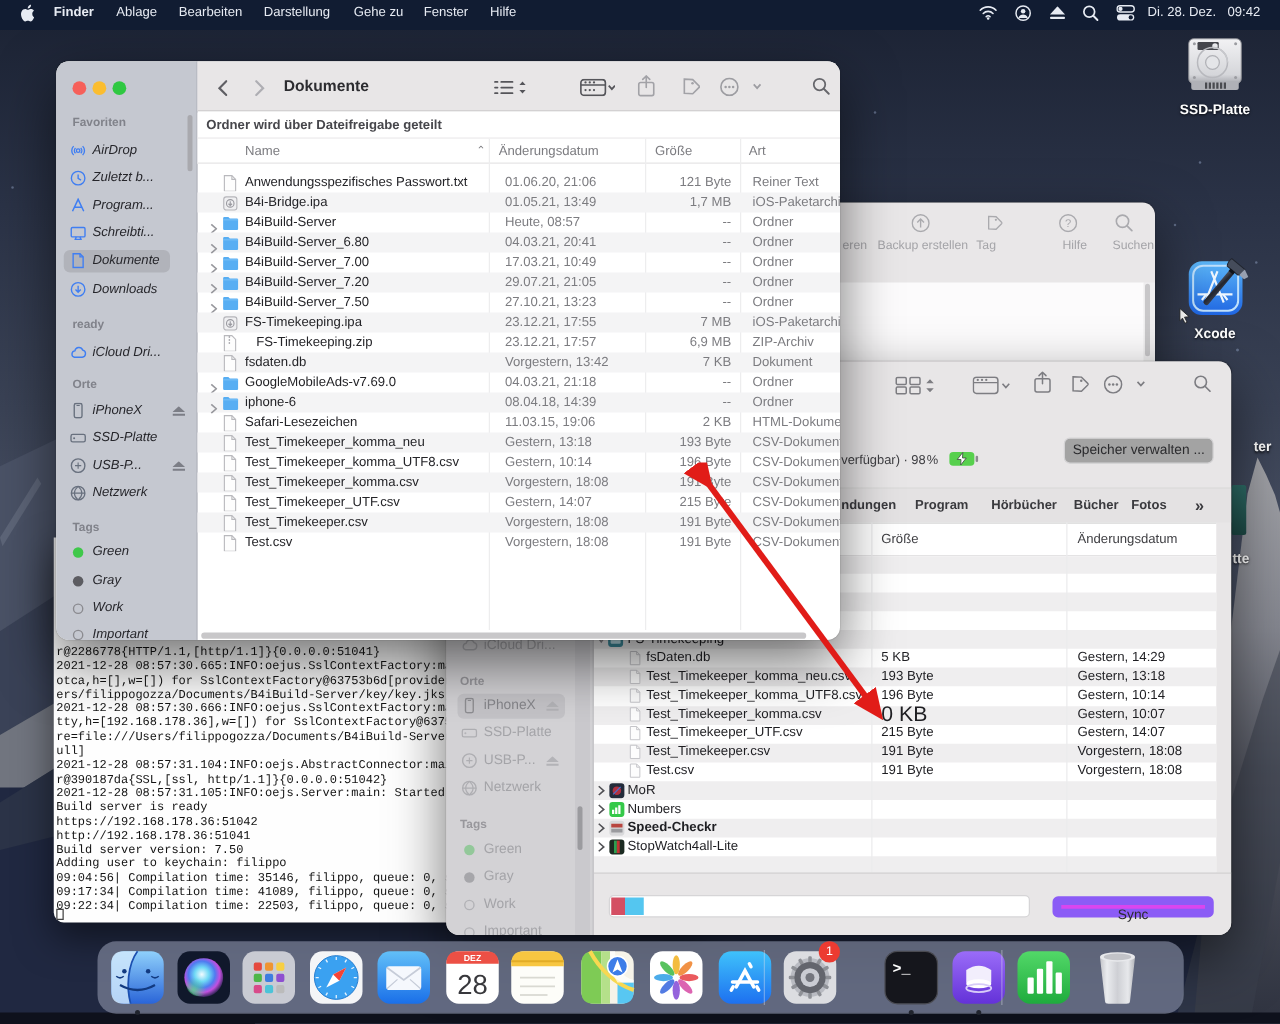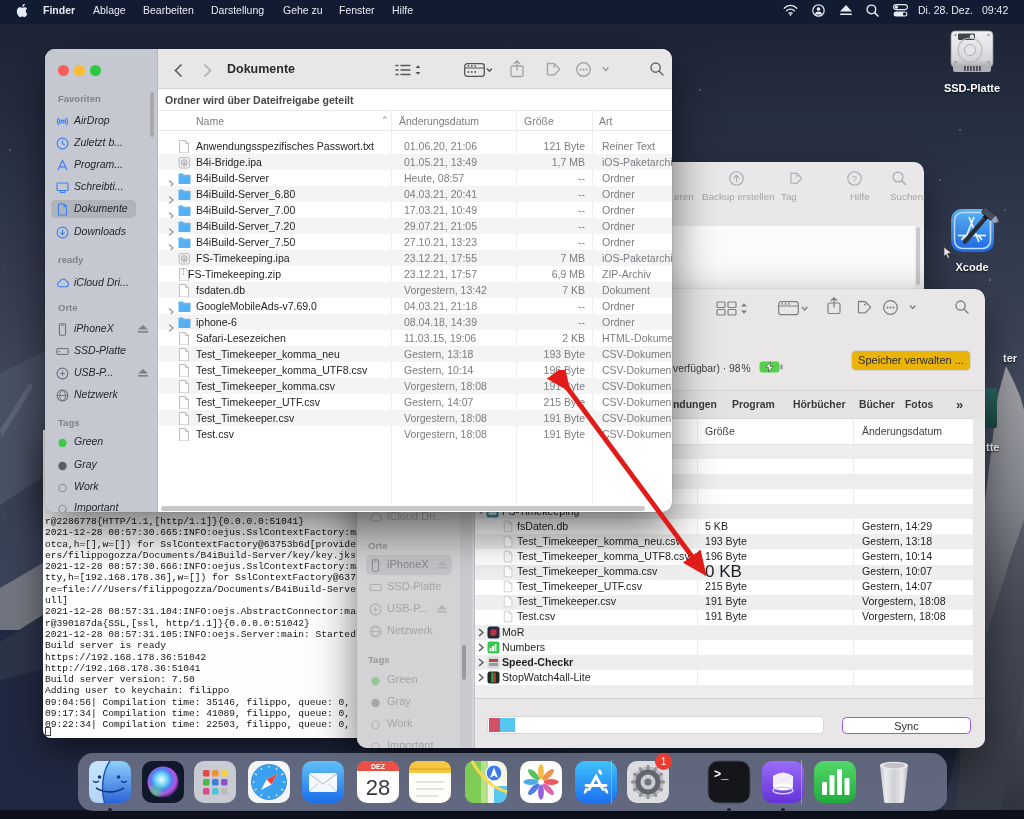--- a/index.html
+++ b/index.html
@@ -218,21 +218,21 @@
       <circle cx="4.5" cy="7.5" r="1" fill="#7d7d82"></circle>
         <circle cx="7.5" cy="7.5" r="1" fill="#7d7d82"></circle>
         <circle cx="10.5" cy="7.5" r="1" fill="#7d7d82"></circle>
       <path d="M27 5.5 l2.7 3 2.7-3" fill="none" stroke="#7d7d82" stroke-width="1.3"></path>
     </svg>
     <svg class="abs" style="left:598px;top:11px" width="14" height="14" viewBox="0 0 14 14">
       <circle cx="5.6" cy="5.6" r="4.6" fill="none" stroke="#7d7d82" stroke-width="1.3"></circle>
       <line x1="9" y1="9" x2="13" y2="13" stroke="#7d7d82" stroke-width="1.4" stroke-linecap="round"></line>
     </svg>
 
-    <div class="abs" style="left:494px;top:61px;width:120px;height:21px;background:#eab308;border:1px solid #d4d3d5;border-radius:5px;font-size:11px;color:#2b2b2e;text-align:center;line-height:19px">Speicher verwalten ...</div>
+    <div class="abs" style="left:494px;top:61px;width:120px;height:21px;background:#a3a3a3;border:1px solid #d4d3d5;border-radius:5px;font-size:11px;color:#2b2b2e;text-align:center;line-height:19px">Speicher verwalten ...</div>
     <div class="abs" style="left:316px;top:73.5px;font-size:10.3px;color:#3e3e42">verfügbar) · 98 %</div>
     <svg class="abs" style="left:402px;top:72px" width="24" height="12" viewBox="0 0 24 12">
       <rect x="0.5" y="0.5" width="20" height="11" rx="3" fill="#57d04d"></rect>
       <rect x="21.5" y="3.5" width="2" height="5" rx="1" fill="#8a8a8e"></rect>
       <path d="M11.2 1 L6.8 6.6 h3 L9.6 11 L14 5.4 h-3 Z" fill="#fff" stroke="#3a3a3c" stroke-width="0.6"></path>
     </svg>
     <div class="abs" style="left:0;top:101px;width:628px;height:1px;background:#d8d7d8"></div>
     <div class="abs" style="left:0;top:102px;width:628px;height:27px;background:#e4e2e3"></div>
 
     <div class="abs" style="left:316px;top:109.5px;font-size:10.4px;font-weight:700;color:#3a3a3e">ndungen</div>
@@ -352,21 +352,21 @@
         </svg>
     <div class="abs" style="left:145px;top:380.8000000000002px;height:15.1px;line-height:15.1px;font-size:10.6px;color:#1e1e22;font-weight:400;white-space:nowrap">StopWatch4all-Lite</div>
         </div>
     <div class="abs" style="left:340px;top:129px;width:1px;height:280px;background:#ececed"></div>
     <div class="abs" style="left:496px;top:129px;width:1px;height:280px;background:#ececed"></div>
 
     <div class="abs" style="left:118px;top:409px;width:510px;height:50px;background:#e8e6e7;border-top:1px solid #d2d1d2"></div>
     <div class="abs" style="left:130px;top:427px;width:337px;height:18px;background:#fff;border:1px solid #d6d5d7;border-radius:4px"></div>
     <div class="abs" style="left:132px;top:429px;width:11px;height:14px;background:#d44f63"></div>
     <div class="abs" style="left:143px;top:429px;width:15px;height:14px;background:#54c6f0"></div>
-    <div class="abs" style="left:485px;top:428px;width:129px;height:17px;background:#ffffff;border:1px solid #8b5cf6;border-radius:4.5px;font-size:11px;color:#2b2b2e;text-align:center;line-height:16px">Sync</div>
+    <div class="abs" style="left:485px;top:428px;width:129px;height:17px;background:#d946ef;border:7px solid #8b5cf6;border-radius:4.5px;font-size:11px;color:#2b2b2e;text-align:center;line-height:16px">Sync</div>
 
     <div class="abs" style="left:0;top:0;width:118px;height:459px;background:#d3d2d5;border-right:1px solid #c2c1c5"></div>
     <div class="abs" style="left:103px;top:0;width:12px;height:459px;background:#cac9cd"></div>
     <div class="abs" style="left:104.5px;top:356px;width:4px;height:35px;background:#9b9b9f;border-radius:2px"></div>
     <div id="wbsb">
     <div class="abs" style="left:12px;top:220.5px;width:13px;height:13px"><svg width="14" height="13" viewBox="0 0 14 13">
             <path d="M3.5 9.8 a2.6 2.6 0 0 1 0.4-5.1 a3.3 3.3 0 0 1 6.3-0.6 a2.9 2.9 0 0 1-0.4 5.7 z" fill="none" stroke="#aeaeb2" stroke-width="1.1"></path>
           </svg></div>
     <div class="abs" style="left:30px;top:219.5px;font-size:11px;height:15px;line-height:15px;color:#a4a4a8;white-space:nowrap">iCloud Dri...</div>
     <div class="abs" style="left:11px;top:251px;font-size:9.5px;font-weight:700;color:#98979c">Orte</div>
@@ -584,21 +584,21 @@
     <svg class="abs" style="left:133px;top:202.5px" width="13" height="13" viewBox="0 0 13 13">
           <use href="#i-box"></use>
         </svg>
     <div class="abs lt" style="left:151px;top:201px;height:16px;line-height:16px">FS-Timekeeping.ipa</div>
     <div class="abs lt gray" style="left:359px;top:201px;height:16px;line-height:16px">23.12.21, 17:55</div>
     <div class="abs lt gray" style="left:455px;top:201px;width:85px;height:16px;line-height:16px;text-align:right">7 MB</div>
     <div class="abs lt gray" style="left:557px;top:201px;height:16px;line-height:16px">iOS-Paketarchiv</div>
     <svg class="abs" style="left:133px;top:218.5px" width="13" height="13" viewBox="0 0 13 13">
           <use href="#i-zip"></use>
         </svg>
-    <div class="abs lt" style="left:143px;top:217px;height:16px;line-height:16px">FS-Timekeeping.zip</div>
+    <div class="abs lt" style="left:160px;top:217px;height:16px;line-height:16px">FS-Timekeeping.zip</div>
     <div class="abs lt gray" style="left:359px;top:217px;height:16px;line-height:16px">23.12.21, 17:57</div>
     <div class="abs lt gray" style="left:455px;top:217px;width:85px;height:16px;line-height:16px;text-align:right">6,9 MB</div>
     <div class="abs lt gray" style="left:557px;top:217px;height:16px;line-height:16px">ZIP-Archiv</div>
     <div class="abs" style="left:113px;top:233px;width:514px;height:16px;background:#f4f4f5"></div>
     <svg class="abs" style="left:133px;top:234.5px" width="13" height="13" viewBox="0 0 13 13">
           <use href="#i-page"></use>
         </svg>
     <div class="abs lt" style="left:151px;top:233px;height:16px;line-height:16px">fsdaten.db</div>
     <div class="abs lt gray" style="left:359px;top:233px;height:16px;line-height:16px">Vorgestern, 13:42</div>
     <div class="abs lt gray" style="left:455px;top:233px;width:85px;height:16px;line-height:16px;text-align:right">7 KB</div>

